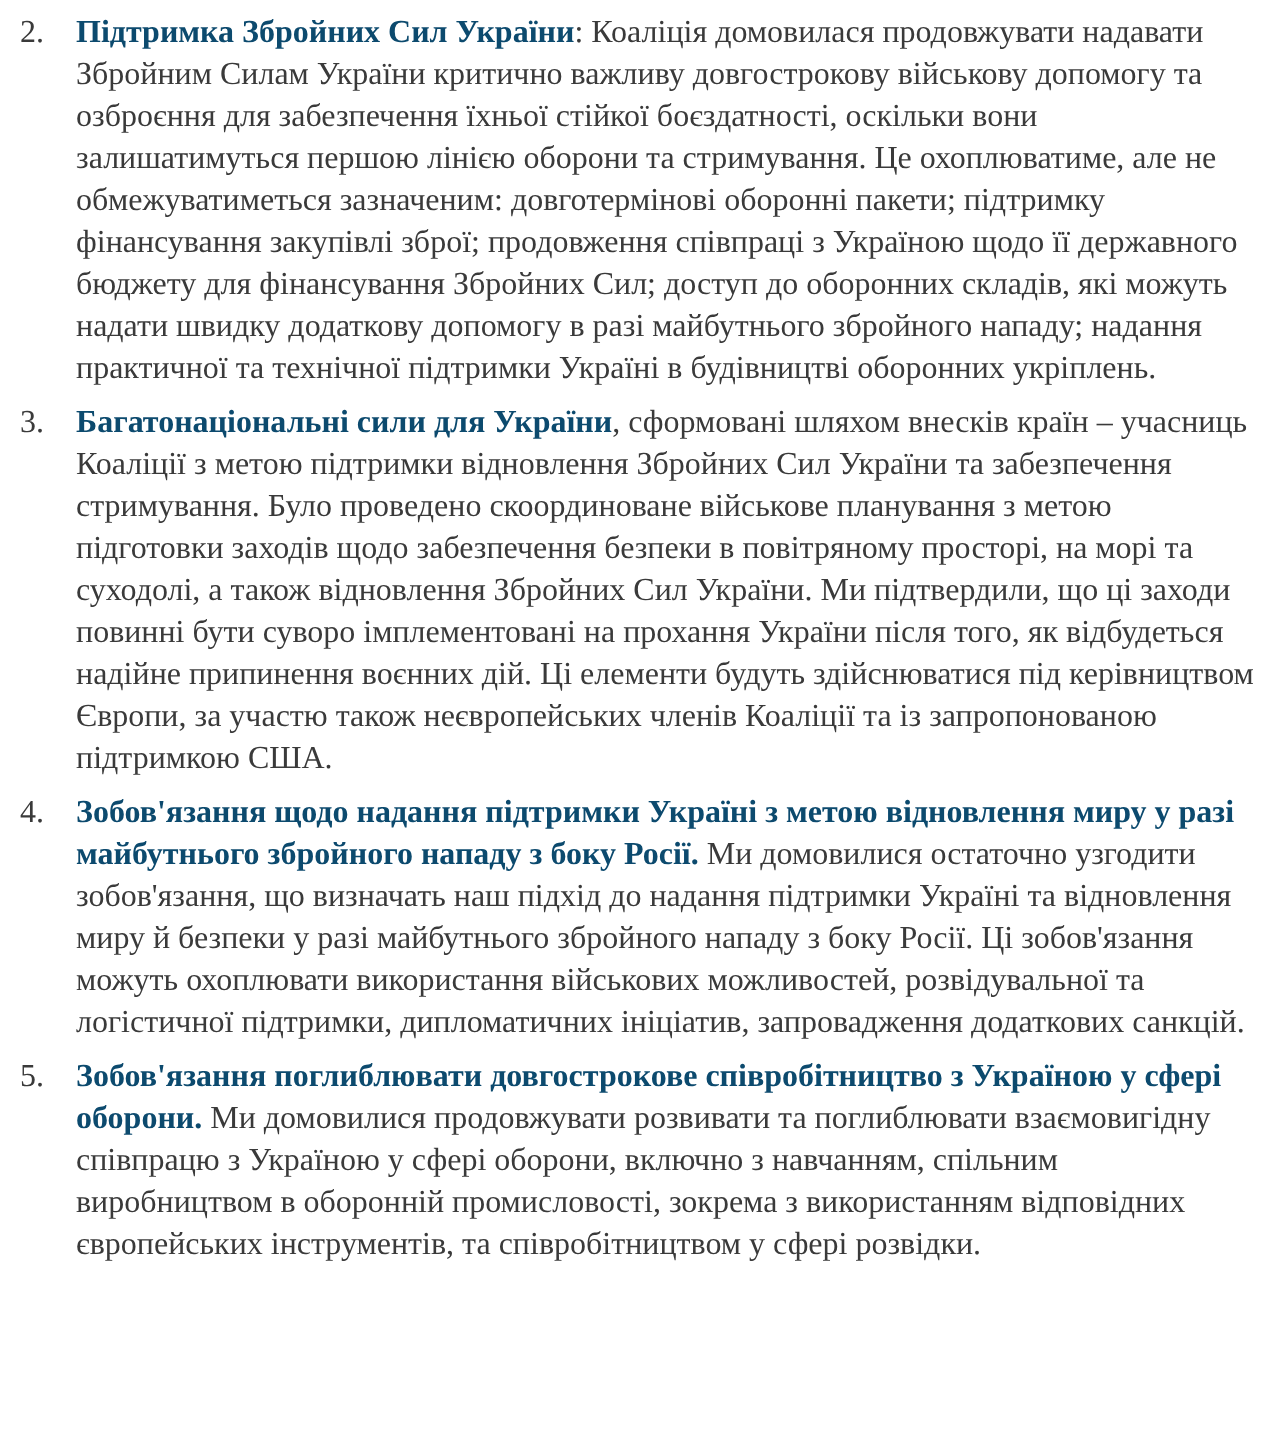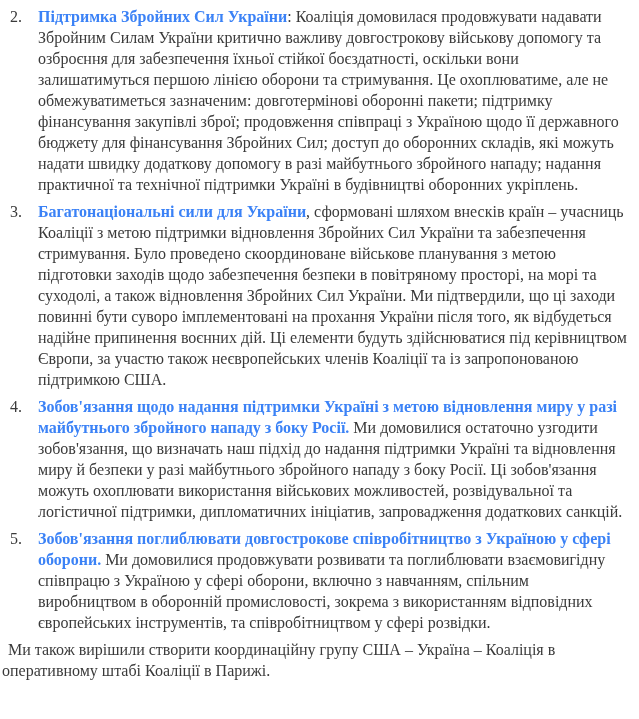--- a/index.html
+++ b/index.html
@@ -27,21 +27,21 @@
   .num {
     flex: 0 0 28px;
     width: 28px;
   }
   .content {
     flex: 1 1 auto;
     text-align: left;
   }
   .b {
     font-weight: bold;
-    color: #3b82f6;
+    color: #0c4a6e;
   }
   .closing {
     margin-top: 0;
     text-indent: 6px;
   }
 </style>
 </head>
 <body>
 
 <div class="doc">
@@ -59,15 +59,14 @@
   <div class="list-item">
     <span class="num">4.</span>
     <span class="content"><span class="b">Зобов'язання щодо надання підтримки Україні з метою відновлення миру у разі майбутнього збройного нападу з боку Росії.</span><span> Ми домовилися остаточно узгодити зобов'язання, що визначать наш підхід до надання підтримки Україні та відновлення миру й безпеки у разі майбутнього збройного нападу з боку Росії. Ці зобов'язання можуть охоплювати використання військових можливостей, розвідувальної та логістичної підтримки, дипломатичних ініціатив, запровадження додаткових санкцій.</span></span>
   </div>
 
   <div class="list-item">
     <span class="num">5.</span>
     <span class="content"><span class="b">Зобов'язання поглиблювати довгострокове співробітництво з Україною у сфері оборони.</span><span> Ми домовилися продовжувати розвивати та поглиблювати взаємовигідну співпрацю з Україною у сфері оборони, включно з навчанням, спільним виробництвом в оборонній промисловості, зокрема з використанням відповідних європейських інструментів, та співробітництвом у сфері розвідки.</span></span>
   </div>
 
-  <p class="closing">Ми також вирішили створити координаційну групу США – Україна – Коаліція в оперативному штабі Коаліції в Парижі.</p>
 
 </div>
 
 </body></html>

